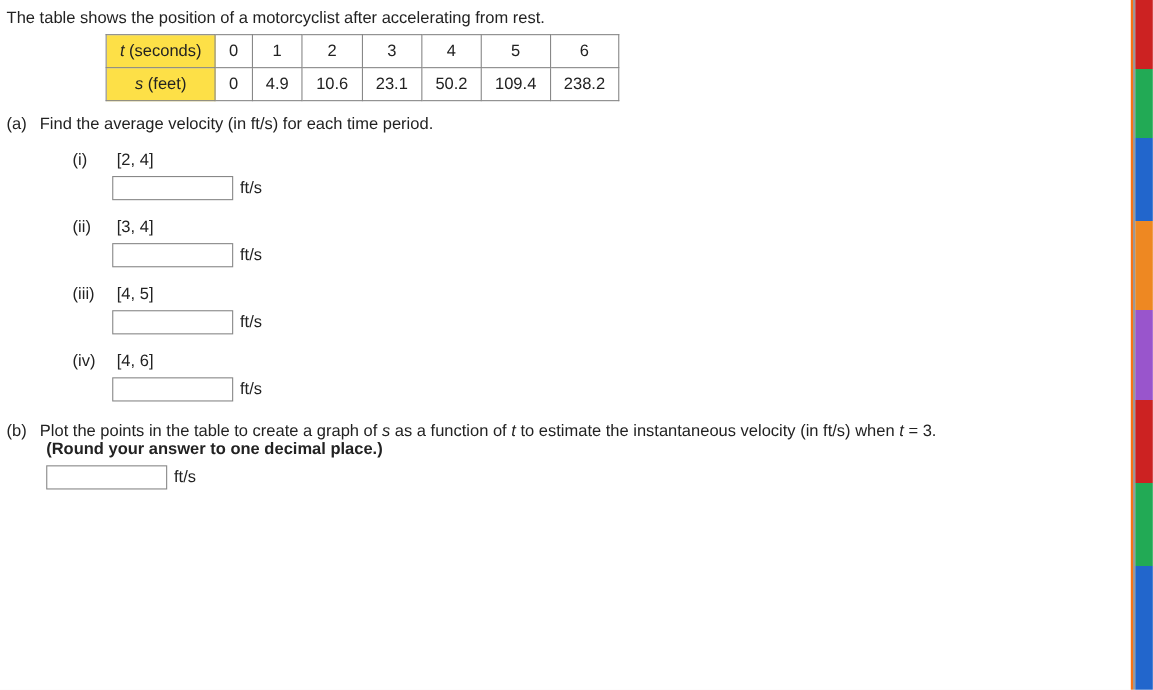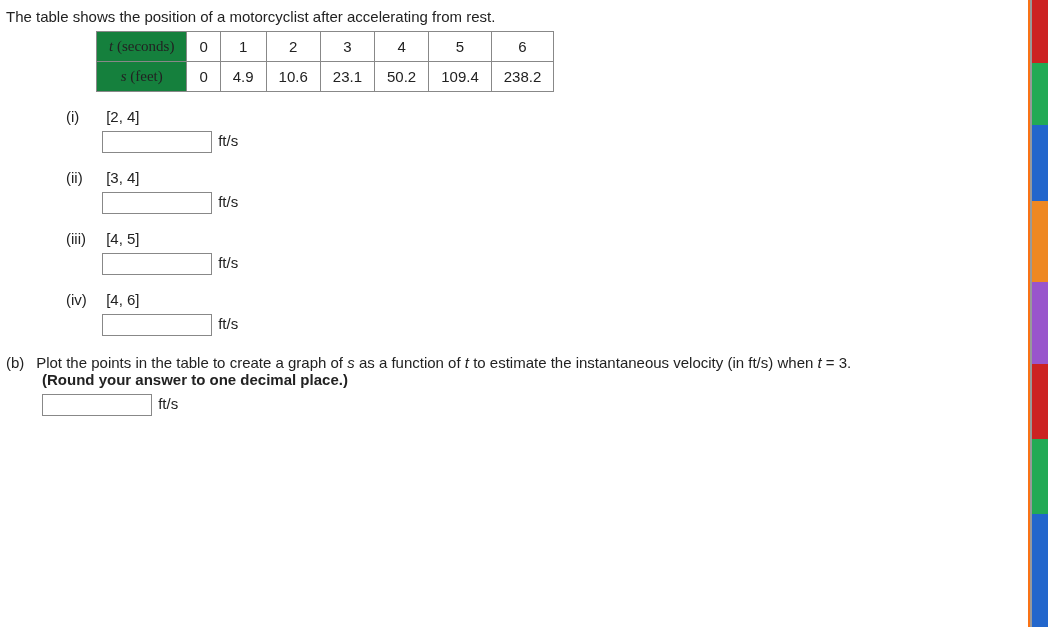--- a/index.html
+++ b/index.html
@@ -28,22 +28,21 @@
       border-collapse: collapse;
       margin: 4px 0 12px 90px;
     }
     table.data th, table.data td {
       border: 1px solid #888;
       padding: 6px 12px;
       text-align: center;
       font-weight: normal;
     }
     table.data th {
-      background: #15803d;
-      font-family: Liberation Serif, serif;
+      background: #fde047;
     }
     .part {
       margin: 10px 0 6px 0;
     }
     .part-label {
       display: inline-block;
       width: 26px;
       vertical-align: top;
     }
     .subparts {
@@ -117,20 +116,24 @@
       <td>4.9</td>
       <td>10.6</td>
       <td>23.1</td>
       <td>50.2</td>
       <td>109.4</td>
       <td>238.2</td>
     </tr>
   </tbody>
     </table>
 
+  <div class="part">
+    <span class="part-label">(a)</span>
+    <span>Find the average velocity (in ft/s) for each time period.</span>
+  </div>
 
   <div class="subparts">
     <div class="subpart">
       <span class="sub-label">(i)</span>
       <span>[2, 4]</span>
       <div class="answer-line">
         <input class="ans" type="text" style="">
         <span class="unit">ft/s</span>
       </div>
     </div>

